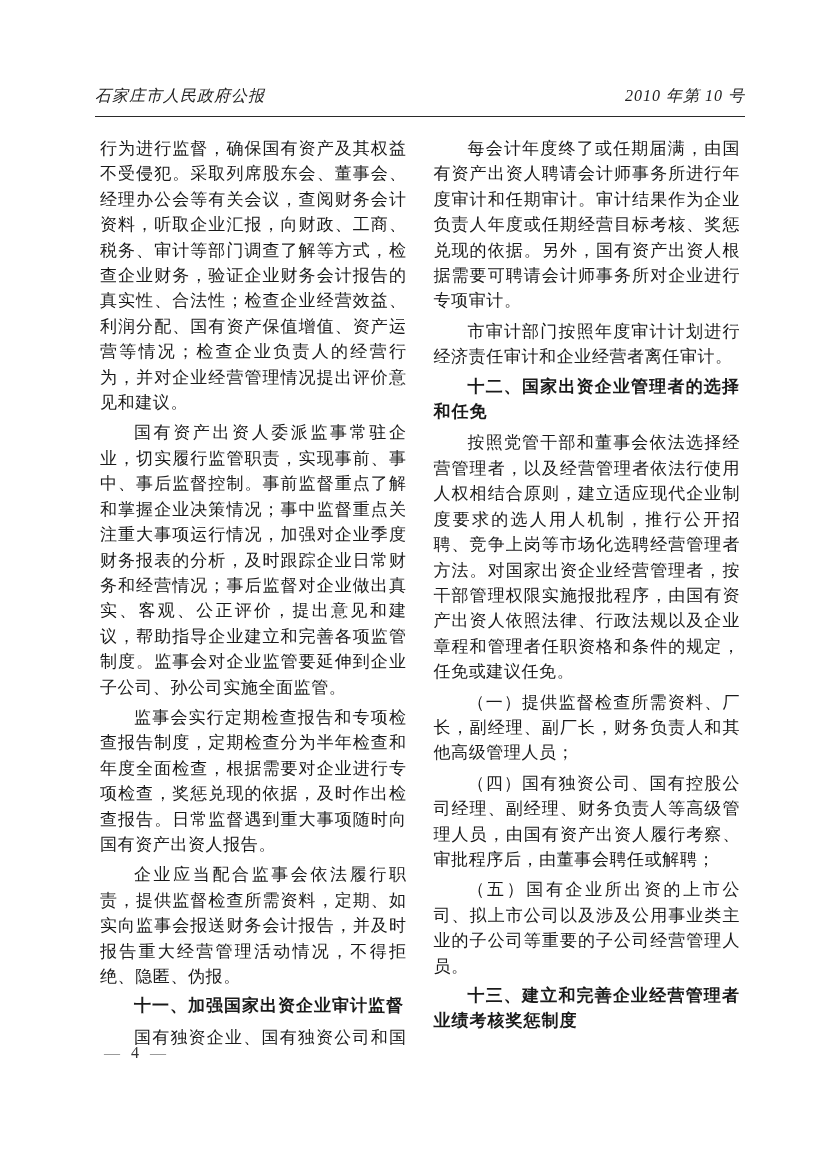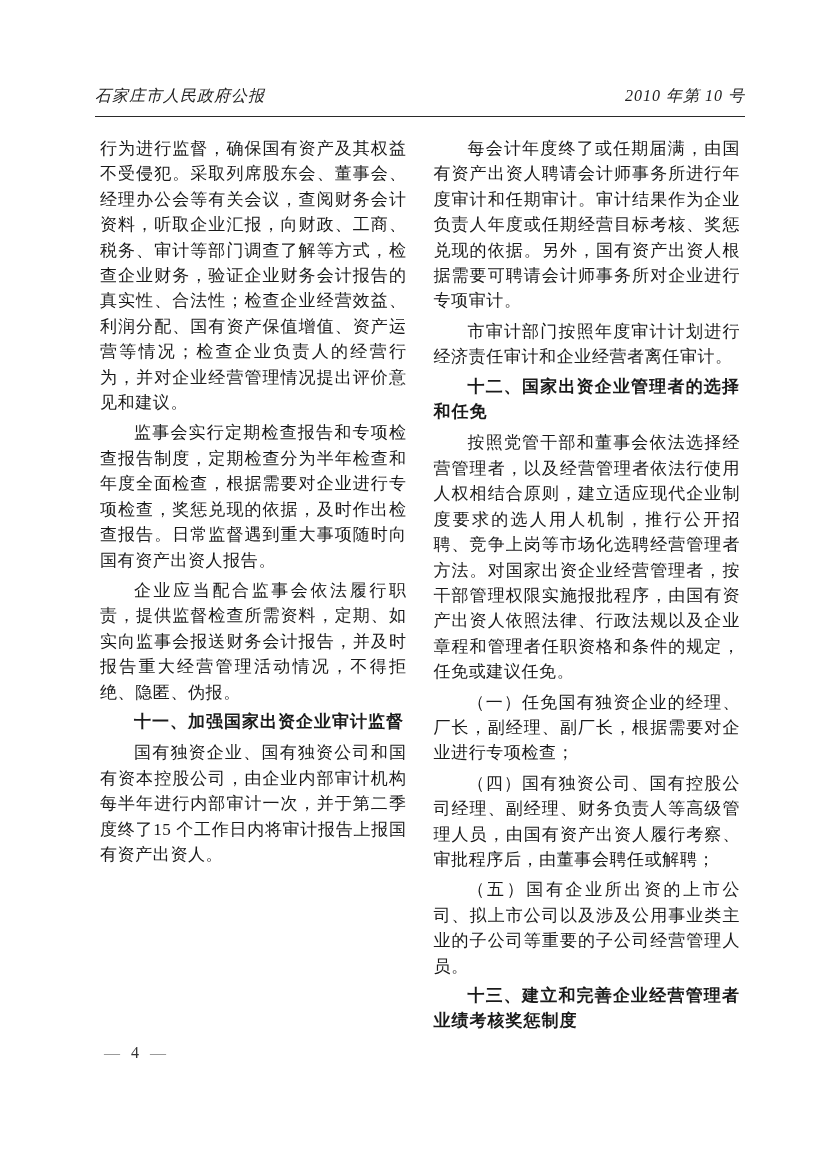--- a/index.html
+++ b/index.html
@@ -79,31 +79,32 @@
 <div class="page-header">
   <span>石家庄市人民政府公报</span>
   <span>2010 年第 10 号</span>
 </div>
 
 <div class="header-rule"></div>
 
 <div class="columns">
   <div class="col">
     <p>行为进行监督，确保国有资产及其权益不受侵犯。采取列席股东会、董事会、经理办公会等有关会议，查阅财务会计资料，听取企业汇报，向财政、工商、税务、审计等部门调查了解等方式，检查企业财务，验证企业财务会计报告的真实性、合法性；检查企业经营效益、利润分配、国有资产保值增值、资产运营等情况；检查企业负责人的经营行为，并对企业经营管理情况提出评价意见和建议。</p>
+    <p class="indent">国有资产出资人委派监事常驻企业，切实履行监管职责，实现事前、事中、事后监督控制。事前监督重点了解和掌握企业决策情况；事中监督重点关注重大事项运行情况，加强对企业季度财务报表的分析，及时跟踪企业日常财务和经营情况；事后监督对企业做出真实、客观、公正评价，提出意见和建议，帮助指导企业建立和完善各项监管制度。监事会对企业监管要延伸到企业子公司、孙公司实施全面监管。</p>
     <p class="indent">监事会实行定期检查报告和专项检查报告制度，定期检查分为半年检查和年度全面检查，根据需要对企业进行专项检查，奖惩兑现的依据，及时作出检查报告。日常监督遇到重大事项随时向国有资产出资人报告。</p>
     <p class="indent">企业应当配合监事会依法履行职责，提供监督检查所需资料，定期、如实向监事会报送财务会计报告，并及时报告重大经营管理活动情况，不得拒绝、隐匿、伪报。</p>
     <p class="heading">十一、加强国家出资企业审计监督</p>
     <p class="indent">国有独资企业、国有独资公司和国有资本控股公司，由企业内部审计机构每半年进行内部审计一次，并于第二季度终了15 个工作日内将审计报告上报国有资产出资人。</p>
   </div>
   <div class="col">
     <p class="indent">每会计年度终了或任期届满，由国有资产出资人聘请会计师事务所进行年度审计和任期审计。审计结果作为企业负责人年度或任期经营目标考核、奖惩兑现的依据。另外，国有资产出资人根据需要可聘请会计师事务所对企业进行专项审计。</p>
     <p class="indent">市审计部门按照年度审计计划进行经济责任审计和企业经营者离任审计。</p>
     <p class="heading">十二、国家出资企业管理者的选择和任免</p>
     <p class="indent">按照党管干部和董事会依法选择经营管理者，以及经营管理者依法行使用人权相结合原则，建立适应现代企业制度要求的选人用人机制，推行公开招聘、竞争上岗等市场化选聘经营管理者方法。对国家出资企业经营管理者，按干部管理权限实施报批程序，由国有资产出资人依照法律、行政法规以及企业章程和管理者任职资格和条件的规定，任免或建议任免。</p>
-    <p class="indent">（一）任免国有独资企业的经理、厂长，副经理、副厂长，根据需要对企业进行专项检查；</p>
+    <p class="indent">（一）提供监督检查所需资料、厂长，副经理、副厂长，财务负责人和其他高级管理人员；</p>
     <p class="indent">（四）国有独资公司、国有控股公司经理、副经理、财务负责人等高级管理人员，由国有资产出资人履行考察、审批程序后，由董事会聘任或解聘；</p>
     <p class="indent">（五）国有企业所出资的上市公司、拟上市公司以及涉及公用事业类主业的子公司等重要的子公司经营管理人员。</p>
     <p class="heading">十三、建立和完善企业经营管理者业绩考核奖惩制度</p>
   </div>
 </div>
 
 <div class="page-footer">
   <span class="dash">—</span><span>4</span><span class="dash">—</span>
 </div>
 

